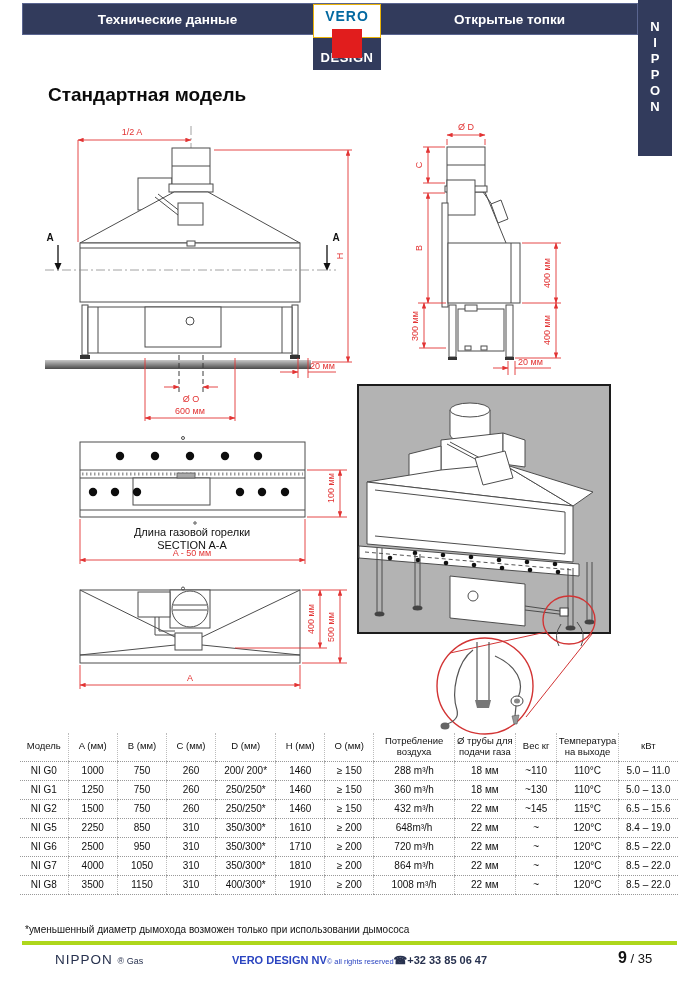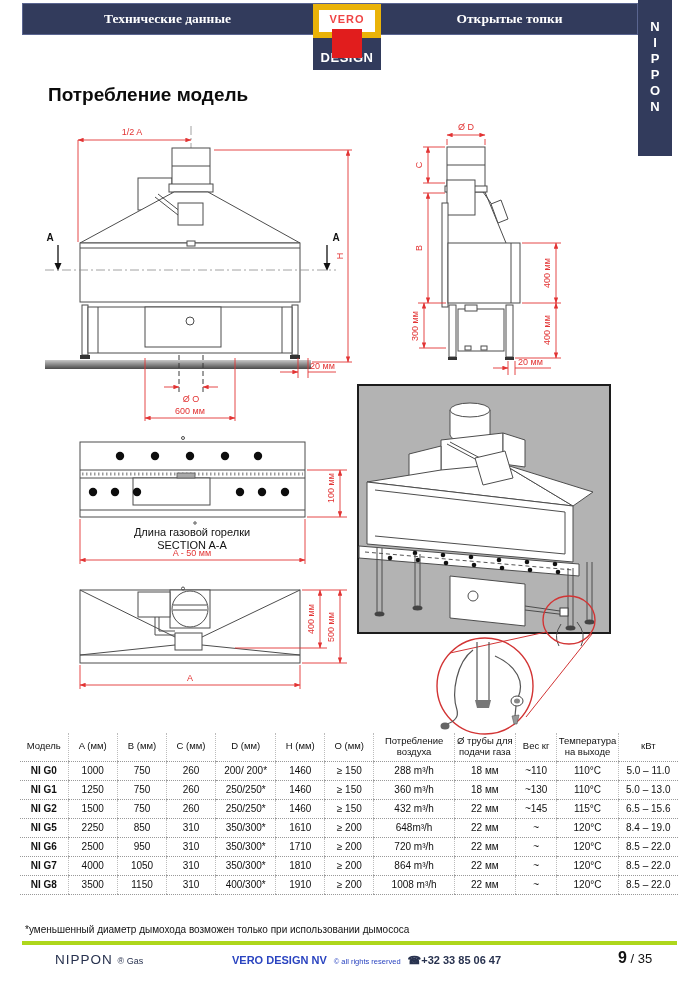--- a/index.html
+++ b/index.html
@@ -1,26 +1,26 @@
 <!DOCTYPE html>
 <html><head>
 <meta charset="utf-8">
 <style>
   html,body{margin:0;padding:0;background:#fff;font-family:"Liberation Sans",sans-serif;}
   #page{position:relative;width:698px;height:1000px;background:#fff;overflow:hidden;}
   .abs{position:absolute;}
   
   #topbar{left:22px;top:3px;width:616px;height:32px;background:#323b5c;border:1px solid #5a6590;box-sizing:border-box;display:flex;align-items:center;z-index:2;}
-  #topbar .cell{color:#fff;font-weight:bold;font-size:13.5px;text-align:center;font-family:Liberation Serif, serif;}
+  #topbar .cell{color:#fff;font-weight:bold;font-size:13.5px;text-align:center;}
   #tab-left{width:289px;}
   #logo-gap{width:70px;}
   #tab-right{flex:1;}
   
   #logo{left:313px;top:4px;width:68px;height:66px;z-index:5;}
-  #logo .lg-top{position:absolute;left:0;top:0;width:68px;height:34px;background:#fff;border:6px solid #eab308;box-sizing:border-box;color:#ef4444;font-weight:bold;font-size:11px;letter-spacing:1px;text-align:center;padding-top:3px;}
+  #logo .lg-top{position:absolute;left:0;top:0;width:68px;height:34px;background:#fff;border:1px solid #eab308;box-sizing:border-box;color:#0369a1;font-weight:bold;font-size:14px;letter-spacing:1px;text-align:center;padding-top:3px;}
   #logo .lg-bot{position:absolute;left:0;top:34px;width:68px;height:32px;background:#323b5c;color:#fff;font-weight:bold;font-size:13px;text-align:center;line-height:40px;letter-spacing:.5px;}
   #logo .lg-red{position:absolute;left:19px;top:25px;width:30px;height:29px;background:#e11d1d;z-index:2;}
   
   #nippon{left:638px;top:0;width:34px;height:156px;background:#323b5c;color:#fff;font-weight:bold;font-size:13px;display:flex;flex-direction:column;align-items:center;padding-top:19px;box-sizing:border-box;line-height:16px;z-index:2;}
   #title{left:48px;top:84px;font-size:19px;font-weight:bold;color:#0b0b0b;}
   
   svg{overflow:visible;}
   .dln{stroke:#4d4d4d;stroke-width:1;fill:none;}
   .dfw{fill:#fff;stroke:#4d4d4d;stroke-width:1;}
   .cln{stroke:#8a8a8a;stroke-width:.8;fill:none;stroke-dasharray:9 3 2 3;}
@@ -31,28 +31,28 @@
   .rcir{fill:none;stroke:#d23434;stroke-width:1.4;}
   .rln2{stroke:#d23434;stroke-width:1;fill:none;}
   .dln2{stroke:#555;stroke-width:1.2;fill:none;}
   #iso{z-index:3;pointer-events:none;}
   
   .t{position:absolute;left:20px;top:712px;width:658px;border-collapse:collapse;table-layout:fixed;font-size:10px;color:#111;z-index:1;margin-top:21px;}
   .t th{font-weight:normal;font-size:9.5px;line-height:1.15;padding:3px 1px;vertical-align:middle;text-align:center;}
   .t td{padding:3.5px 1px;text-align:center;font-size:10px;}
   .t td,.t th{border-bottom:1px dotted #999;border-left:1px dotted #bcbcbc;overflow:hidden;}
   .t td:first-child,.t th:first-child{border-left:none;}
-  .t td:first-child{font-weight:bold;}
+  .t td:first-child{font-weight:normal;}
   .t tr.heavy td:first-child{border-bottom:2px solid #3a3a3a;}
   
   #footnote{left:25px;top:924px;font-size:10px;color:#111;}
   #greenline{left:22px;top:941px;width:655px;height:4px;background:#aed71c;}
   #f-brand{left:55px;top:952px;font-size:13.5px;color:#28324f;letter-spacing:1px;}
   #f-brand .suffix{font-size:9px;letter-spacing:0;text-align:right;}
-  #f-center{left:232px;top:954px;display:flex;align-items:baseline;gap:7px;text-align:center;}
+  #f-center{left:232px;top:954px;display:flex;align-items:baseline;text-align:center;}
   #f-company{font-size:11px;font-weight:bold;color:#2a44c0;}
   #f-rights{font-size:7.5px;color:#2a44c0;}
   #f-phone{font-size:11px;font-weight:bold;color:#28324f;}
   #f-page{left:618px;top:949px;font-size:13px;color:#111;}
   #f-page .num{font-size:16px;font-weight:bold;}
 </style>
 </head>
 <body>
 
 <div id="page">
@@ -81,21 +81,21 @@
   </div>
   <div id="nippon" class="abs">
       <span>N</span>
       <span>I</span>
       <span>P</span>
       <span>P</span>
       <span>O</span>
       <span>N</span>
     </div>
 
-  <div id="title" class="abs">Потребление модель</div>
+  <div id="title" class="abs">Стандартная модель</div>
 
   <svg class="abs" style="left:40px;top:118px" width="320" height="312" viewBox="0 0 320 312">
     <line class="cln" x1="151" y1="8" x2="151" y2="88"></line>
     <rect class="dfw" x="98" y="60" width="34" height="32"></rect>
     <rect class="dfw" x="132" y="30" width="38" height="44"></rect>
     <line class="dln" x1="132" y1="48" x2="170" y2="48"></line>
     <rect class="dfw" x="129" y="66" width="44" height="8"></rect>
     <polygon class="dfw" points="134,74 168,74 260,125 40,125"></polygon>
     <line class="dln" x1="115" y1="79" x2="138" y2="97"></line>
     <line class="dln" x1="118" y1="76" x2="141" y2="94"></line>

